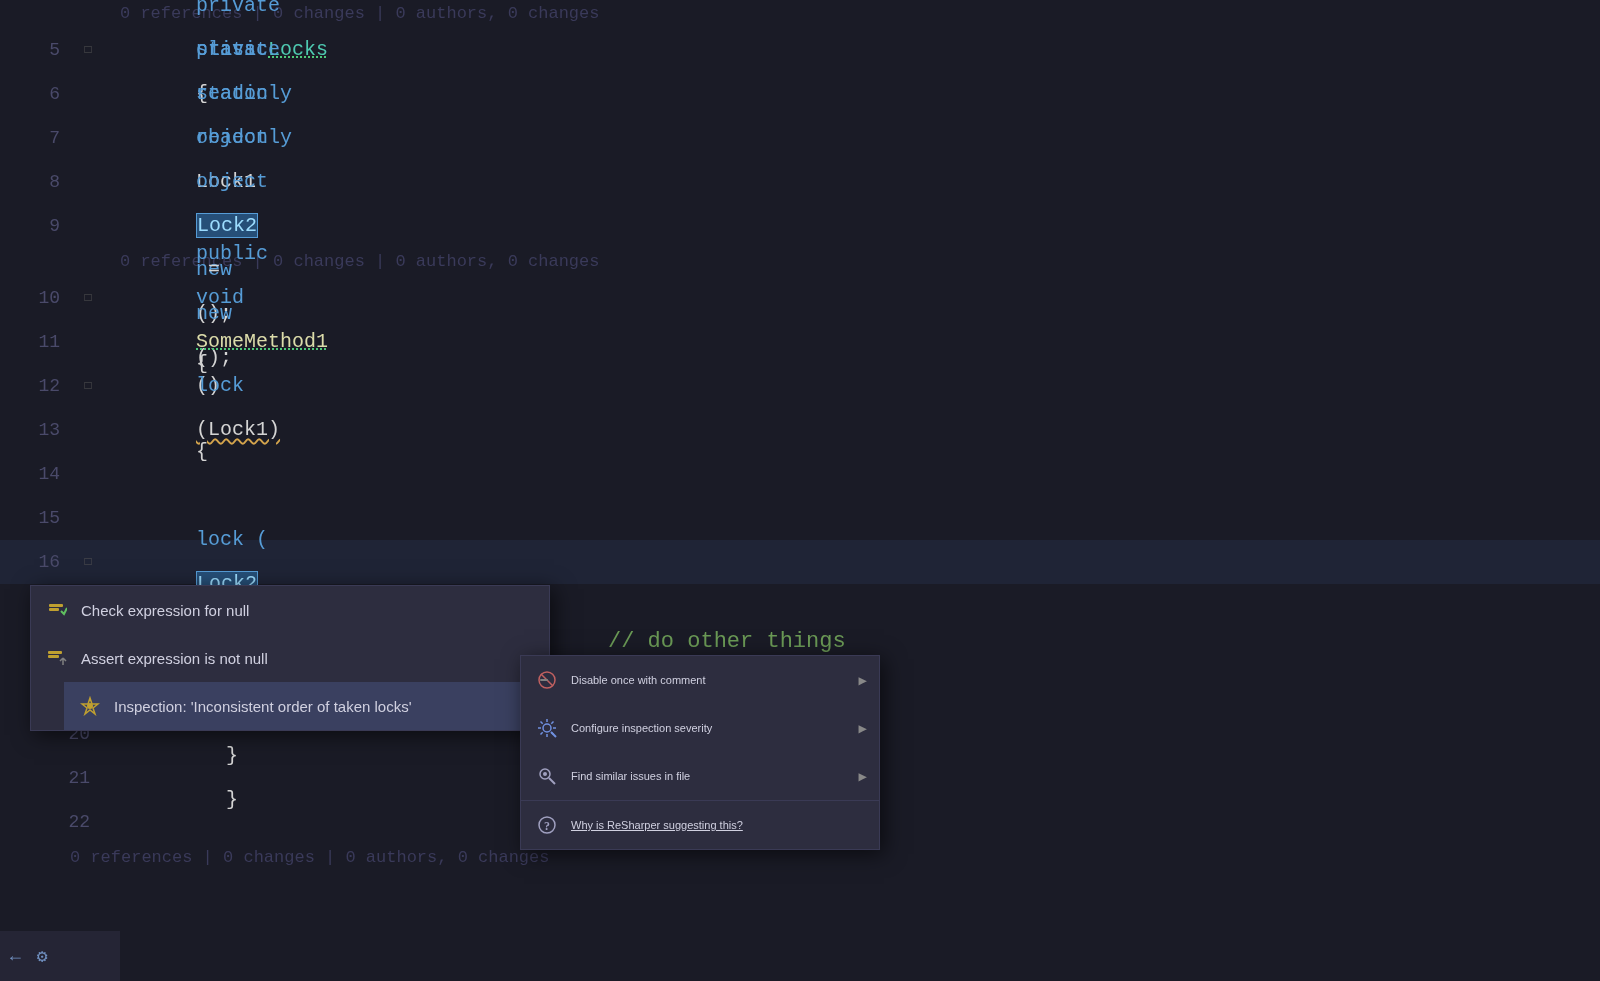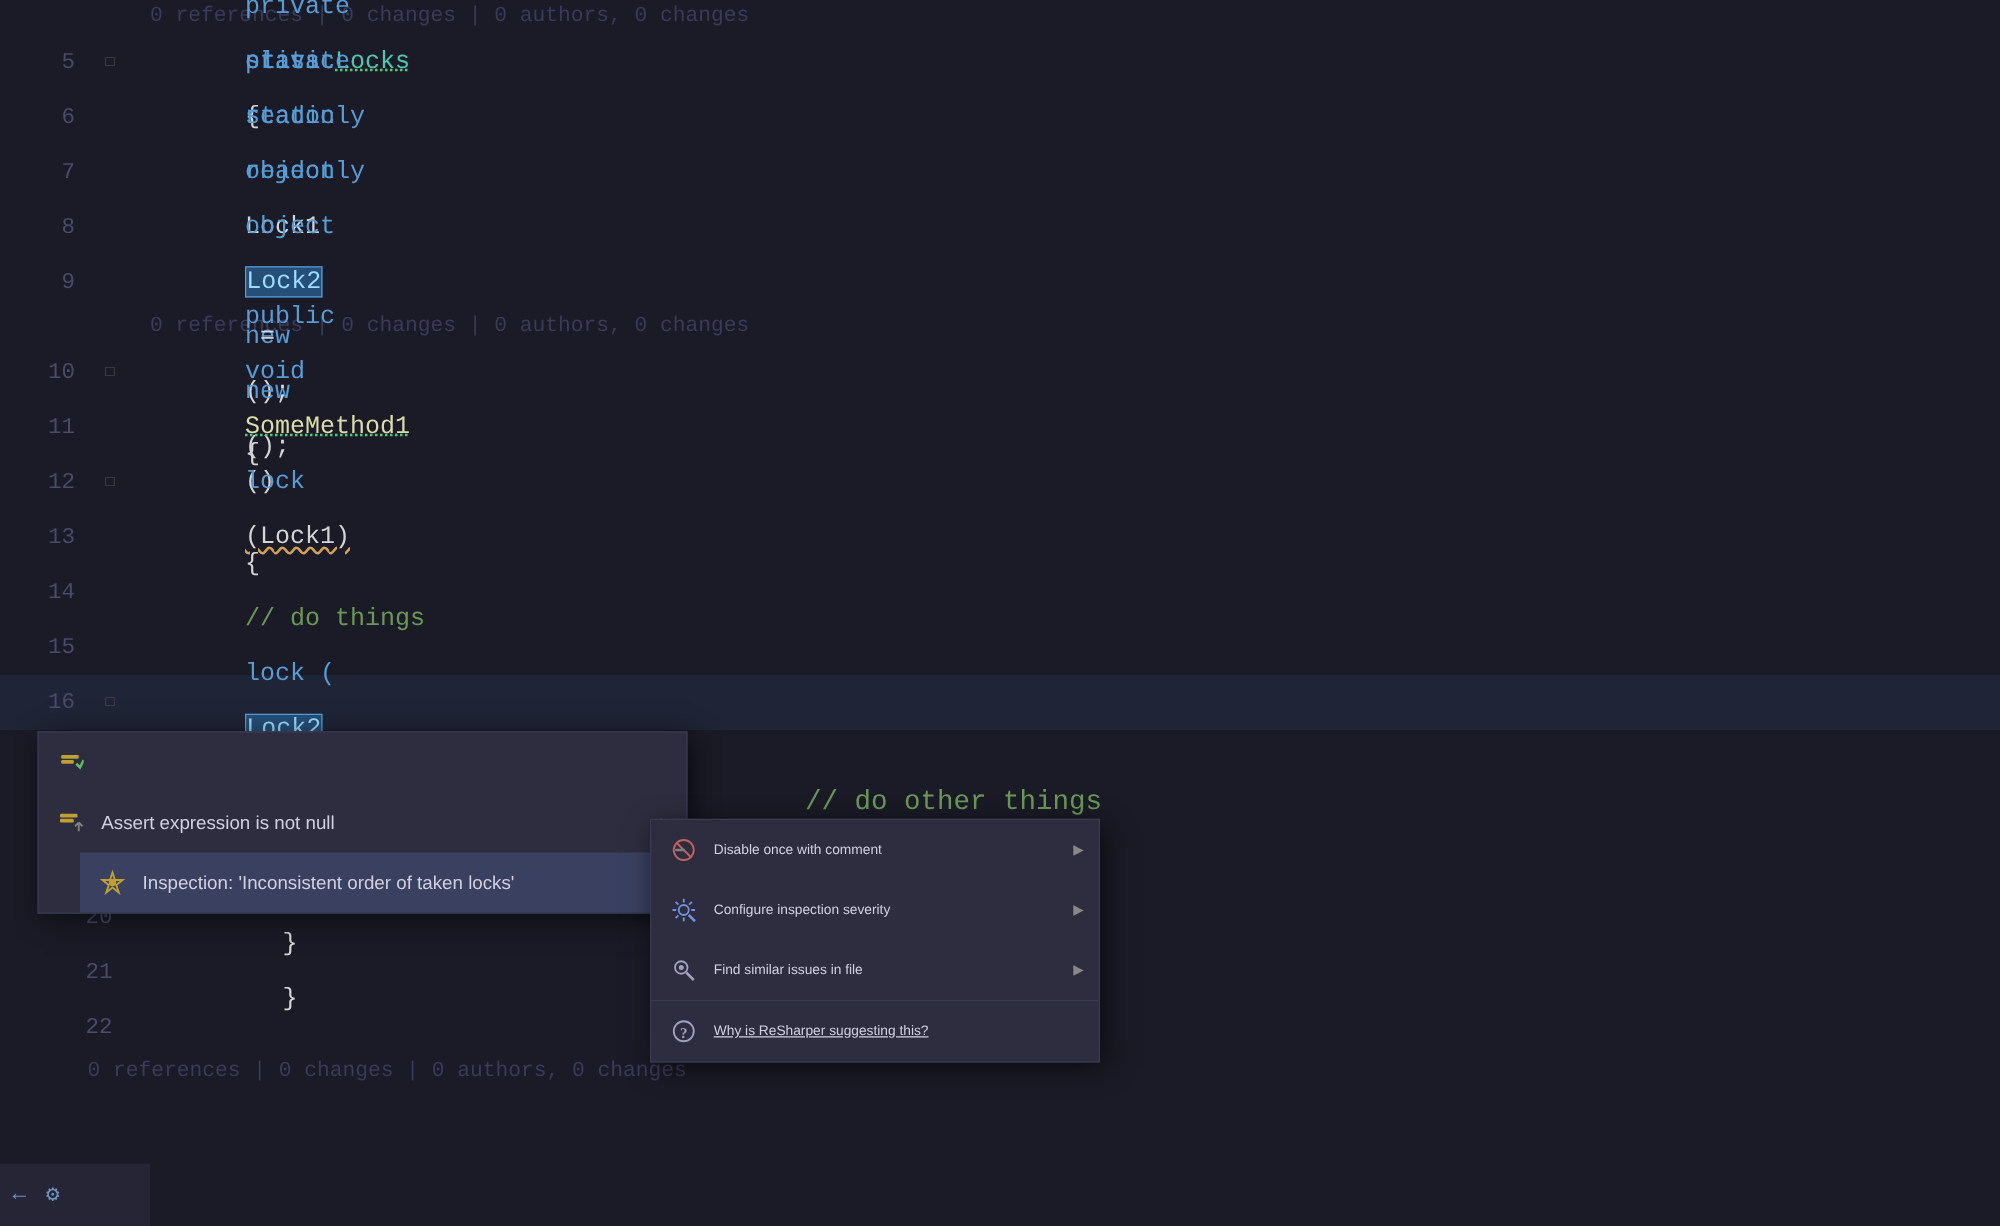--- a/index.html
+++ b/index.html
@@ -318,24 +318,20 @@
       <span class="fold-btn"> </span>
       <span class="code-content">
         <span style="display:inline-block;width:90px"></span>
         <span class="kw-white">{</span>
       </span>
     </div>
 
     <div class="code-line">
       <span class="line-number">14</span>
       <span class="fold-btn"> </span>
-      <span class="code-content">
-        <span style="display:inline-block;width:150px"></span>
-        <span class="comment-green">// do things</span>
-      </span>
     </div>
 
     <div class="code-line">
       <span class="line-number">15</span>
       <span class="fold-btn"> </span>
     </div>
 
     <div class="code-line line-highlight">
       <span class="line-number">16</span>
       <span class="fold-btn">□</span>
@@ -346,21 +342,21 @@
         <span class="kw-white">)</span>
       </span>
     </div>
 
   </div>
 
   <div style="position:absolute; top:605px; left:540px; font-family:Consolas,monospace; font-size:20px; color:#1a1b26;">
     
   </div>
 
-  <div style="position:absolute; top:620px; left:548px;">
+  <div style="position:absolute; top:620px; left:512px;">
     <div class="code-line" style="height:44px; display:flex; align-items:center;">
       <span class="code-content">
         <span class="comment-green" style="font-size:22px;">// do other things</span>
       </span>
     </div>
   </div>
 
   <div style="position:absolute; top:712px; left:30px;">
     <div class="code-line">
       <span class="line-number">20</span>
@@ -395,20 +391,21 @@
 
   <div class="context-menu-primary">
     <div class="menu-item">
       <span class="menu-item-icon">
         <svg width="20" height="20" viewBox="0 0 20 20" fill="none">
           <rect x="2" y="8" width="10" height="3" rx="1" fill="#c0a030"></rect>
           <rect x="2" y="4" width="14" height="3" rx="1" fill="#c0a030"></rect>
           <path d="M14 11 L17 14 L20 8" stroke="#60c060" stroke-width="2" fill="none"></path>
         </svg>
       </span>
+      <span class="menu-item-label">Check expression for null</span>
     </div>
     <div class="menu-item">
       <span class="menu-item-icon">
         <svg width="20" height="20" viewBox="0 0 20 20" fill="none">
           <rect x="1" y="7" width="11" height="3" rx="1" fill="#c0a030"></rect>
           <rect x="1" y="3" width="14" height="3" rx="1" fill="#c0a030"></rect>
           <path d="M13 13 L16 10 M16 10 L19 13 M16 10 L16 17" stroke="#808080" stroke-width="1.5" fill="none"></path>
         </svg>
       </span>
       <span class="menu-item-label">Assert expression is not null</span>

